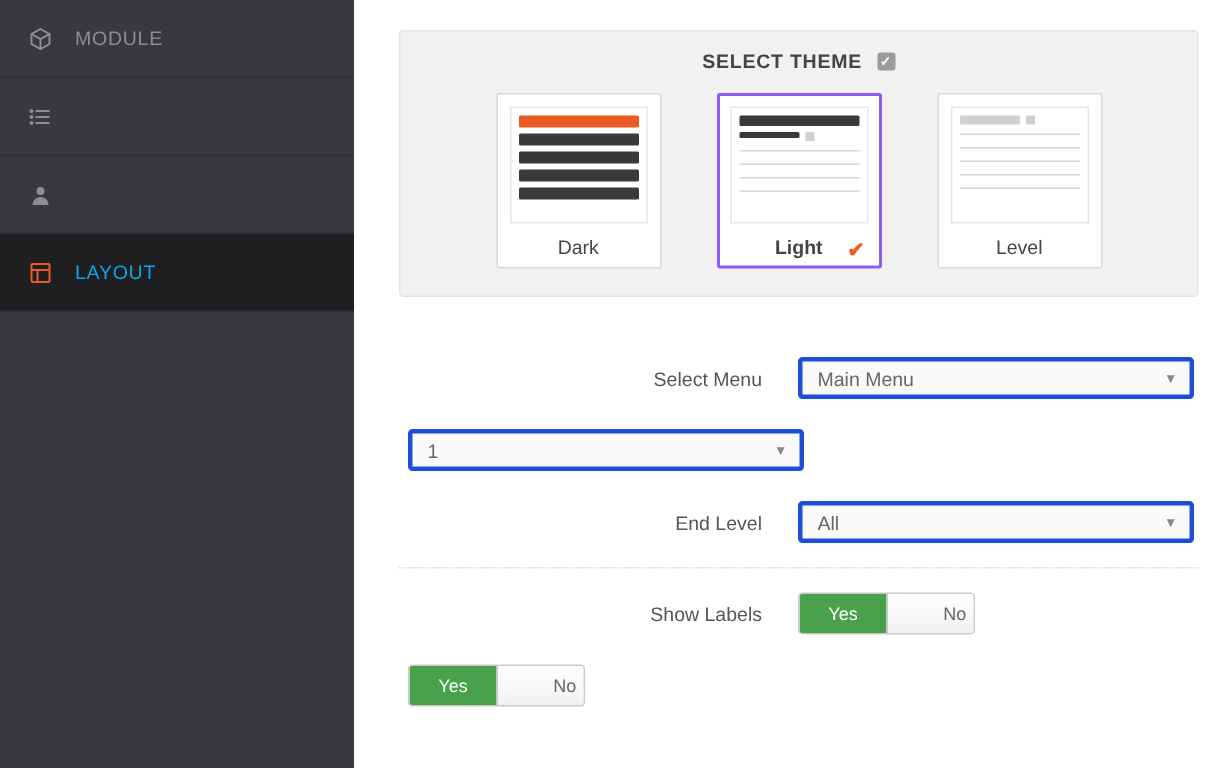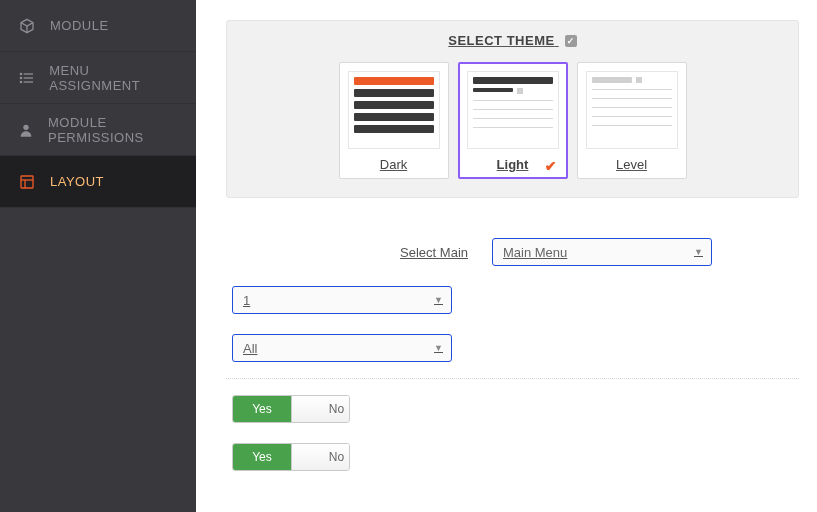--- a/index.html
+++ b/index.html
@@ -9,21 +9,21 @@
     color: #555;
     width: 817px;
     height: 512px;
     overflow: hidden;
     display: flex;
     background: #fff;
   }
 
   
   .sidebar {
-    width: 196px;
+    width: 236px;
     background: #38383d;
     display: flex;
     flex-direction: column;
   }
   .sidebar-item {
     display: flex;
     align-items: center;
     height: 52px;
     padding: 0 18px;
     color: #8d8d93;
@@ -33,35 +33,34 @@
     cursor: pointer;
   }
   .sidebar-item .icon {
     width: 18px;
     margin-right: 14px;
     display: inline-flex;
     justify-content: center;
   }
   .sidebar-item.active {
     background: #1f1f22;
-    color: #fdba74;
+    color: #0ea5e9;
   }
   .sidebar-item.active .icon svg path,
   .sidebar-item.active .icon svg rect,
   .sidebar-item.active .icon svg line {
     stroke: #ec5a26;
   }
 
   
   .main {
     flex: 1;
     padding: 20px 18px 24px 30px;
     background: #fff;
     overflow: hidden;
-    text-decoration: underline;
   }
 
   
   .theme-panel {
     background: #f1f1f1;
     border: 1px solid #e4e4e4;
     border-radius: 3px;
     padding: 12px 14px 18px;
     margin-bottom: 30px;
   }
@@ -80,21 +79,21 @@
     font-size: 9px;
     line-height: 12px;
     text-align: center;
     border-radius: 2px;
     margin-left: 6px;
     vertical-align: 1px;
   }
   .theme-row {
     display: flex;
     justify-content: center;
-    gap: 9px;
+    gap: 37px;
   }
   .theme-card {
     width: 110px;
     background: #fff;
     border: 1px solid #d9d9d9;
     border-radius: 2px;
     padding: 8px 8px 6px;
     cursor: pointer;
   }
   .theme-card.selected {
@@ -142,24 +141,24 @@
     width: 260px;
     text-align: right;
     padding-right: 18px;
     color: #555;
   }
   .form-ctrl {
     flex: 1;
     padding-left: 6px;
   }
   .select {
-    width: 220px;
+    width: 264px;
     height: 28px;
     background: #fafafa;
-    border: 1px solid #1d4ed8;
+    border: 3px solid #1d4ed8;
     border-radius: 3px;
     display: flex;
     align-items: center;
     justify-content: space-between;
     padding: 0 8px 0 10px;
     color: #666;
     cursor: pointer;
   }
   .select .caret {
     font-size: 9px;
@@ -216,31 +215,29 @@
     <span class="icon">
       <svg width="16" height="16" viewBox="0 0 24 24" fill="none" stroke="#8d8d93" stroke-width="2">
         <line x1="7" y1="6" x2="21" y2="6"></line>
           <line x1="7" y1="12" x2="21" y2="12"></line>
           <line x1="7" y1="18" x2="21" y2="18"></line>
         <circle cx="3" cy="6" r="1"></circle>
           <circle cx="3" cy="12" r="1"></circle>
           <circle cx="3" cy="18" r="1"></circle>
       </svg>
     </span>
-    <span>MENU ASSIGNMENT</span>
   </div>
 
   <div class="sidebar-item">
     <span class="icon">
       <svg width="16" height="16" viewBox="0 0 24 24" fill="#8d8d93">
         <circle cx="12" cy="8" r="4"></circle>
           <path d="M4 22c0-4.4 3.6-8 8-8s8 3.6 8 8z"></path>
       </svg>
     </span>
-    <span>MODULE PERMISSIONS</span>
   </div>
 
   <div class="sidebar-item active">
     <span class="icon">
       <svg width="16" height="16" viewBox="0 0 24 24" fill="none" stroke="#ec5a26" stroke-width="2">
         <rect x="3" y="3" width="18" height="18" rx="1"></rect>
           <line x1="3" y1="9" x2="21" y2="9"></line>
           <line x1="9" y1="9" x2="9" y2="21"></line>
       </svg>
     </span>
@@ -301,50 +298,52 @@
             <div class="bar-l"></div>
             <div class="bar-l"></div>
         </div>
         <div class="theme-label">Level</div>
       </div>
 
     </div>
   </section>
 
   <div class="form-row">
-    <div class="form-label">Select Main</div>
+    <div class="form-label">Select Menu</div>
     <div class="form-ctrl">
       <div class="select">
         <span>Main Menu</span>
         <span class="caret">▼</span>
       </div>
     </div>
   </div>
 
   <div class="form-row">
     <div class="form-ctrl">
       <div class="select">
         <span>1</span>
         <span class="caret">▼</span>
       </div>
     </div>
   </div>
 
   <div class="form-row">
+    <div class="form-label">End Level</div>
     <div class="form-ctrl">
       <div class="select">
         <span>All</span>
         <span class="caret">▼</span>
       </div>
     </div>
   </div>
 
   <div class="sep"></div>
 
   <div class="form-row">
+    <div class="form-label">Show Labels</div>
     <div class="form-ctrl">
       <div class="toggle">
         <div class="opt on">Yes</div>
         <div class="opt">No</div>
       </div>
     </div>
   </div>
 
   <div class="form-row">
     <div class="form-ctrl">

